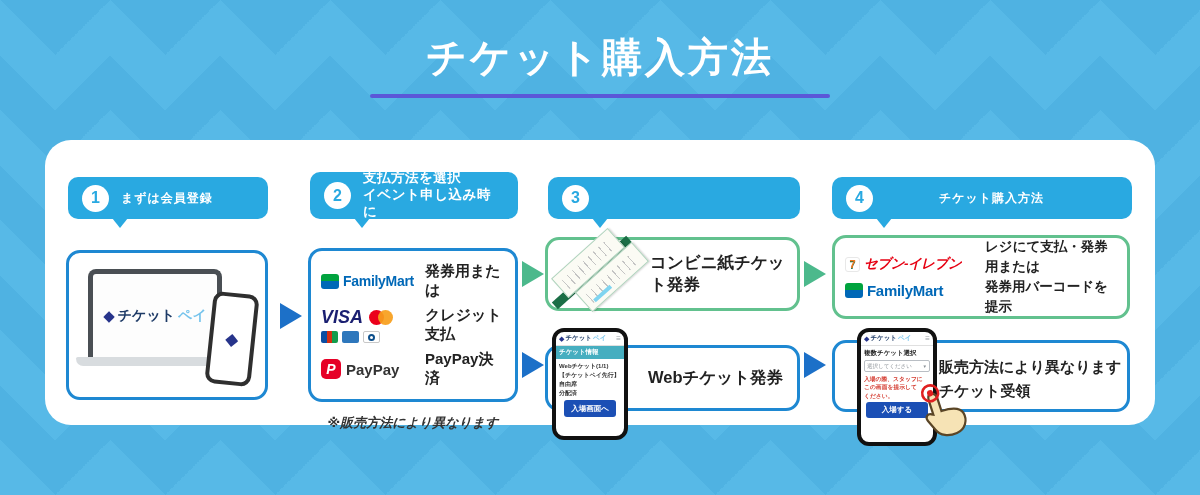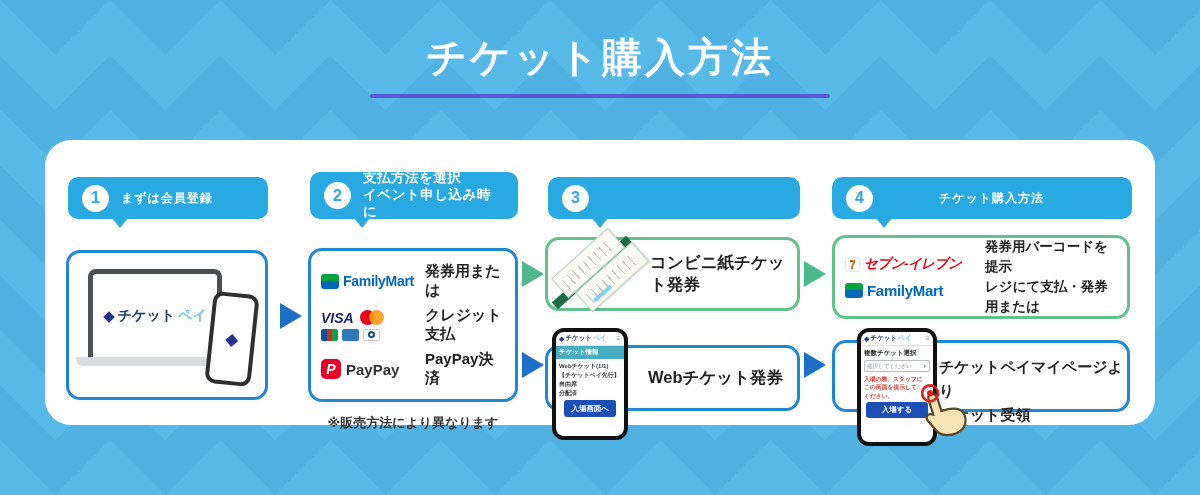--- a/index.html
+++ b/index.html
@@ -63,39 +63,39 @@
   
   .pay-rows { display:flex; flex-direction:column; justify-content:space-around;
     height:100%; padding:8px 10px; }
   .pay-row { display:flex; align-items:center; }
   .pay-logos { flex:0 0 104px; }
   .pay-label { font-size:15px; font-weight:800; color:#222; }
   .fm-row { display:flex; align-items:center; gap:4px; }
   .fm-icon { width:18px; height:15px; border-radius:3px;
     background:linear-gradient(#00a33e 50%,#0068b7 50%); }
   .fm-text { color:#0068b7; font-weight:800; font-size:14px; letter-spacing:-.3px; }
-  .visa-text { color:#1a1f71; font-weight:800; font-style:italic; font-size:14px; }
+  .visa-text { color:#1a1f71; font-weight:800; font-style:italic; font-size:18px; }
   .mc { position:relative; width:24px; height:15px; margin-left:6px; }
   .mc i { position:absolute; width:15px; height:15px; border-radius:50%; }
   .mc .c1 { left:0; background:#eb001b; }
   .mc .c2 { right:0; background:#f79e1b; opacity:.92; }
   .cards-line2 { display:flex; gap:4px; margin-top:3px; align-items:center; }
   .jcb { width:17px; height:12px; border-radius:2px;
     background:linear-gradient(90deg,#0b4ea2 0 33%,#d42e12 33% 66%,#139c4b 66% 100%); }
   .amex { width:17px; height:12px; border-radius:2px; background:#2e77bc; }
   .diners { width:17px; height:12px; border-radius:2px; background:#fff;
     border:1px solid #c8c8c8; display:flex; align-items:center; justify-content:center; }
   .diners i { width:7px; height:7px; border:2px solid #0d4f8b; border-radius:50%; display:block; }
   .pp-row { display:flex; align-items:center; gap:5px; }
   .pp-icon { width:20px; height:20px; border-radius:5px; background:#e60027; color:#fff;
     font-weight:800; font-style:italic; font-size:14px; display:flex; align-items:center;
     justify-content:center; }
   .pp-text { color:#333; font-weight:700; font-size:15px; }
   .note { position:absolute; left:263px; top:274px; width:210px; text-align:center;
-    font-size:13px; font-weight:700; color:#333; }
+    font-size:13px; font-weight:700; color:#333;font-style:italic; }
 
   
   .tickets { position:absolute; left:-4px; top:-16px; width:104px; height:104px; }
   .t-strip { position:absolute; left:-2px; top:44px; width:100px; height:9px;
     background:#1b6e46; transform:rotate(-42deg); }
   .ticket { position:absolute; width:76px; height:26px; background:#fbfbf4;
     border:1px solid #aed3bd; transform:rotate(-42deg);
     box-shadow:1px 1px 2px rgba(0,0,0,.18);
     background-image:repeating-linear-gradient(90deg,#c4c4c4 0 1px,transparent 1px 7px);
     background-size:60px 12px; background-position:6px 7px; background-repeat:no-repeat; }
@@ -267,29 +267,29 @@
           <div class="sv-row">
             <span class="seven-icon">7</span>
             <span class="seven-text">セブン-イレブン</span>
           </div>
           <div class="fm-row">
             <span class="fm-icon"></span>
             <span class="fm-text" style="font-size:15px;">FamilyMart</span>
           </div>
         </div>
         <div class="store-lines">
+          <div>レジにて支払・発券用または</div>
           <div>発券用バーコードを提示</div>
-          <div>レジにて支払・発券用または</div>
         </div>
       </div>
     </div>
 
     <div class="box blue" style="left:787px;top:200px;width:298px;height:72px;">
       <div class="receive-lines">
-        <div>チケットペイマイページより</div>
+        <div>販売方法により異なります</div>
         <div>チケット受領</div>
       </div>
     </div>
     <div class="phone" style="left:812px;top:188px;width:80px;height:118px;">
       <div class="ph-head">
         <span class="ph-brand">
           <span class="diamond">◆</span>
           <span class="ph-b1">チケット</span>
           <span class="ph-b2">ペイ</span>
         </span>

